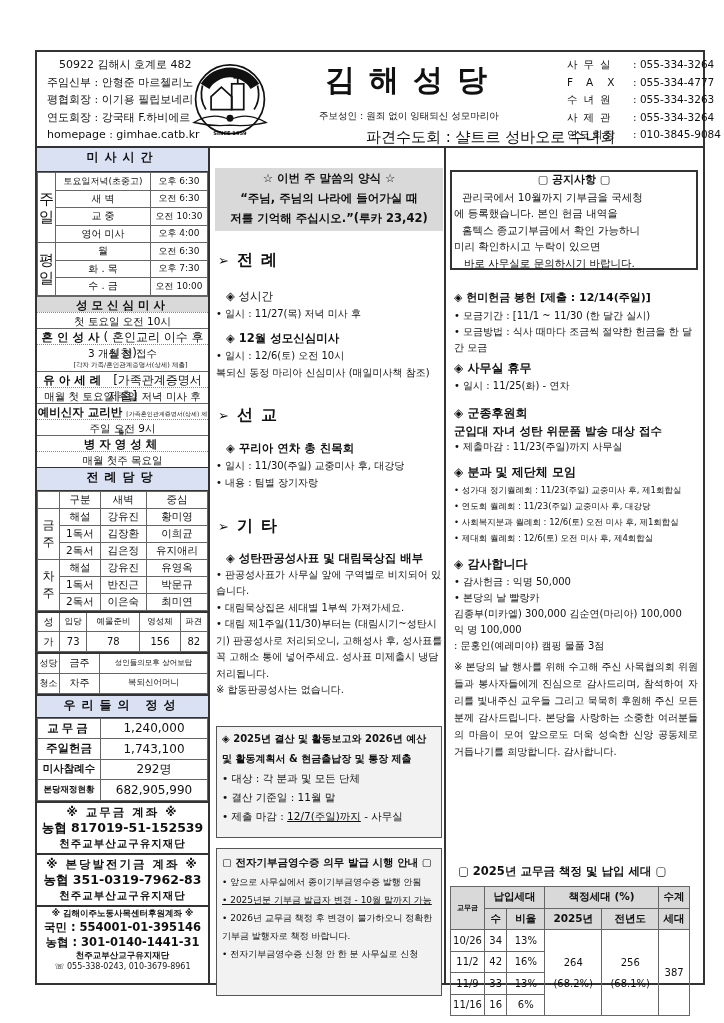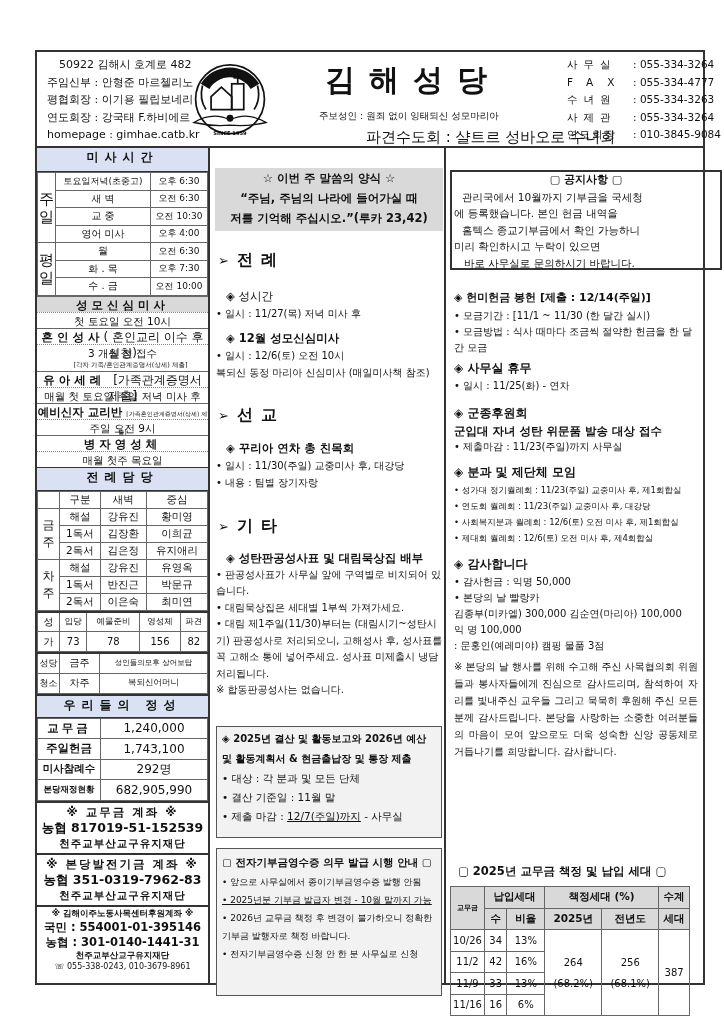--- a/index.html
+++ b/index.html
@@ -51,21 +51,21 @@
   .sec-h { position: absolute; left: 8px; font-size: 16px; font-weight: bold; letter-spacing: 8px; }
   .sec-h .arr { font-weight: normal; letter-spacing: 0; margin-right: 8px; font-size: 13px; }
   .item { position: absolute; left: 6px; width: 228px; font-size: 10px; line-height: 17px; }
   .item .h { font-weight: bold; font-size: 11.5px; margin-left: 10px; }
   .box { position: absolute; left: 6px; width: 226px; border: 1.5px solid #555; background: #f2f2f2; font-size: 10.5px; line-height: 19px; padding: 2px 5px; }
   .box .h { font-weight: bold; font-size: 10.5px; }
   .u { text-decoration: underline; }
 
   
   .right { position: absolute; left: 409px; top: 96px; width: 257px; height: 837px; }
-  .notice { position: absolute; left: 4px; top: 22px; width: 272px; height: 100px; border: 2px solid #333; font-size: 10.5px; line-height: 16.5px; padding: 0 2px; }
+  .notice { position: absolute; left: 4px; top: 22px; width: 248px; height: 100px; border: 2px solid #333; font-size: 10.5px; line-height: 16.5px; padding: 0 2px; }
   .notice .h { text-align: center; font-weight: bold; font-size: 11px; }
   .ritem { position: absolute; left: 8px; width: 244px; font-size: 10px; line-height: 16px; }
   .ritem .h { font-weight: bold; font-size: 12px; line-height: 20px; }
   .ritem .sm { font-size: 8.5px; }
   .tbl-title { position: absolute; left: 12px; top: 716px; font-weight: bold; font-size: 11.5px; }
   table.dues { position: absolute; left: 4px; top: 738px; width: 240px; border-collapse: collapse; font-size: 10px; text-align: center; }
   table.dues td { border: 1px solid #666; height: 21.5px; padding: 0; }
   table.dues tr.hd td { background: #d9d9d9; font-weight: bold; font-size: 10.5px; }
   table.dues td.dash { border-left: 1px dashed #888; }
 </style>

